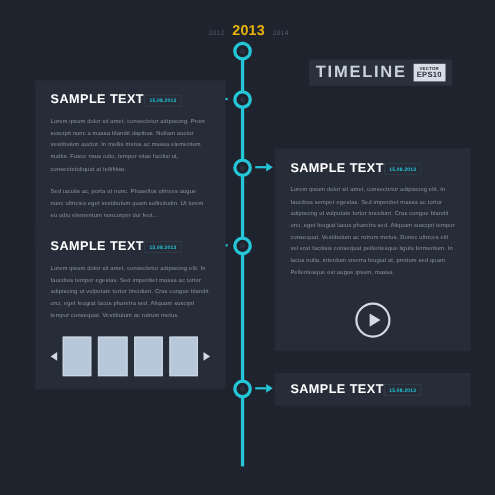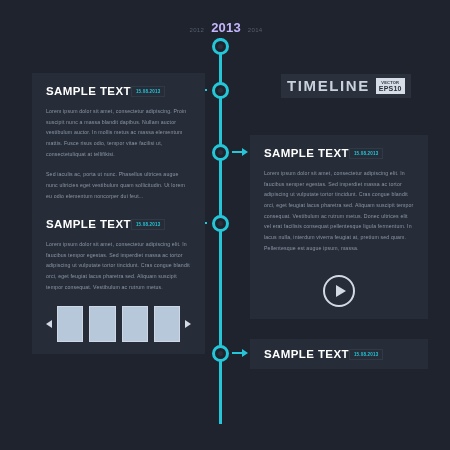--- a/index.html
+++ b/index.html
@@ -54,27 +54,27 @@
   .years {
     position:absolute; top:20px; left:186px;
     width:80px; height:18px;
     display:flex; align-items:baseline; justify-content:center; gap:7px;
   }
   .yr-side {
     font-size:6px; color:#565e6d; letter-spacing:.3px;
     font-family:"Liberation Sans", sans-serif;
   }
   .yr-main {
-    font-size:13px; font-weight:bold; color:#c4b5fd;
+    font-size:13px; font-weight:bold; color:#eab308;
     letter-spacing:.2px;
   }
 
   
   .logo {
-    position:absolute; top:74px; left:281px;
+    position:absolute; top:54px; left:281px;
     display:flex; align-items:stretch; gap:0;
     background:#2b313c; padding:4px 6px;
   }
   .logo-word {
     font-size:15px; font-weight:bold; color:#c9d2de;
     letter-spacing:1.6px; line-height:16px;
   }
   .logo-badge {
     margin-left:6px; background:#d6dde6; color:#2b313c;
     padding:1px 3px; display:flex; flex-direction:column;

